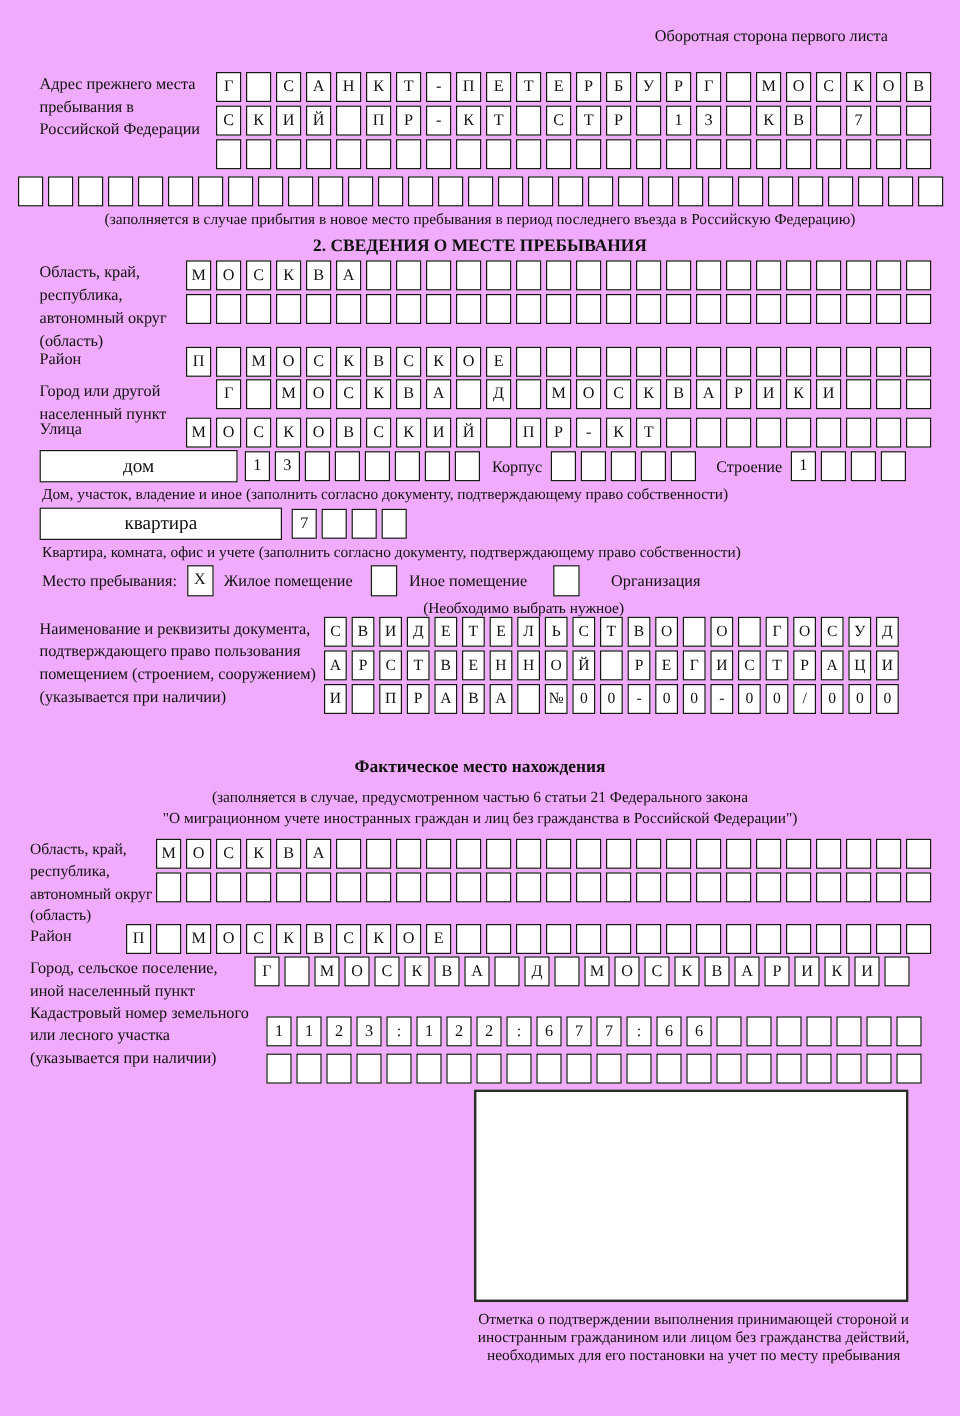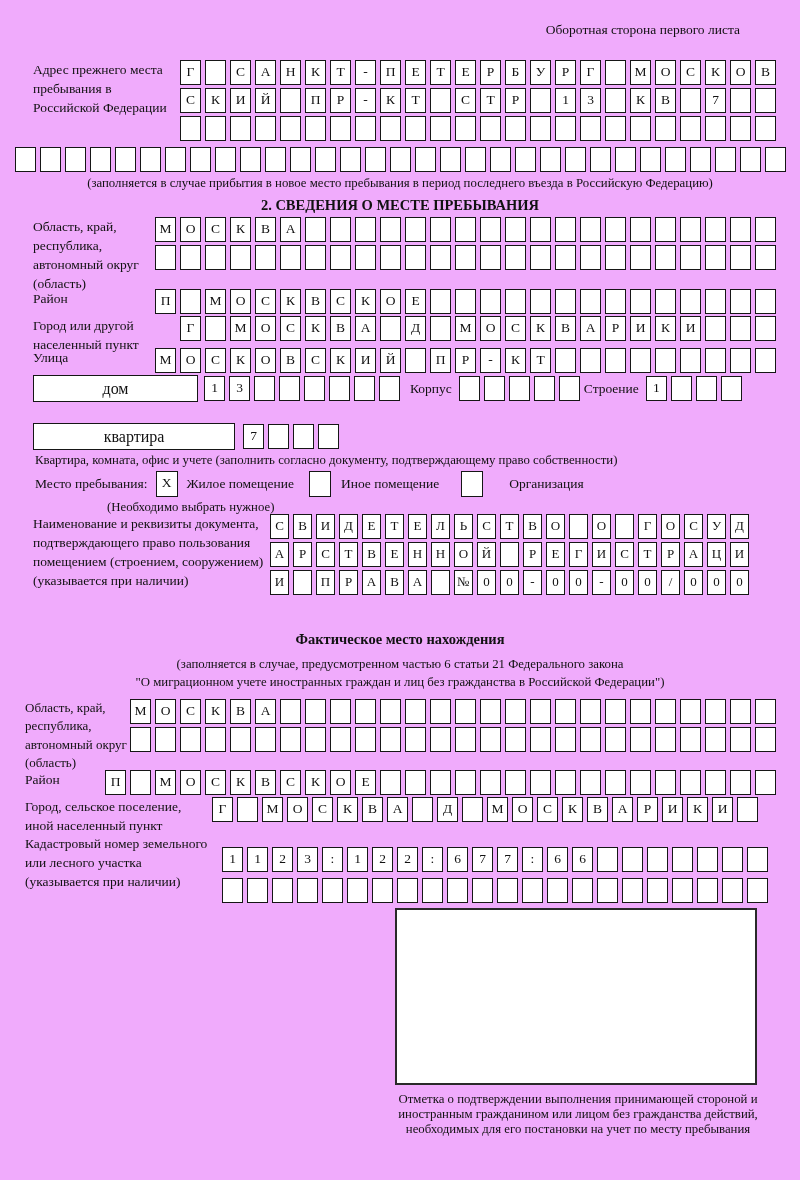--- a/index.html
+++ b/index.html
@@ -325,28 +325,29 @@
         <span class="cell"></span>
       </div>
     <div class="inlinelbl" style="margin:0 7px 0 10px;">Корпус</div>
     <div class="boxrow">
         <span class="cell"></span>
         <span class="cell"></span>
         <span class="cell"></span>
         <span class="cell"></span>
         <span class="cell"></span>
       </div>
-    <div class="inlinelbl" style="margin:0 7px 0 4px;">Строение</div>
+    <div class="inlinelbl" style="margin:0 7px 0 17px;">Строение</div>
     <div class="boxrow">
         <span class="cell">1</span>
         <span class="cell"></span>
         <span class="cell"></span>
         <span class="cell"></span>
       </div>
   </div>
+  <div class="abs note" style="top:405px;left:35px;">Дом, участок, владение и иное (заполнить согласно документу, подтверждающему право собственности)</div>
 
   <div class="abs" style="top:423px;left:33px;display:flex;align-items:center;">
     <div class="widebox" style="width:202px;">квартира</div>
     <div class="boxrow" style="margin-left:8px;">
         <span class="cell">7</span>
         <span class="cell"></span>
         <span class="cell"></span>
         <span class="cell"></span>
       </div>
   </div>
@@ -360,21 +361,21 @@
     <span style="margin-left:9px;">Жилое помещение</span>
     <span class="boxrow cb" style="margin-left:15px;">
         <span class="cell"></span>
       </span>
     <span style="margin-left:10px;">Иное помещение</span>
     <span class="boxrow cb" style="margin-left:22px;">
         <span class="cell"></span>
       </span>
     <span style="margin-left:26px;">Организация</span>
   </div>
-  <div class="abs note" style="top:500px;left:107px;width:400px;text-align:left;">(Необходимо выбрать нужное)</div>
+  <div class="abs note" style="top:500px;left:120px;width:400px;text-align:right;">(Необходимо выбрать нужное)</div>
 
   <div class="abs group" style="top:514px;left:33px;">
     <div class="lbl" style="width:237px;flex:0 0 auto;">Наименование и реквизиты документа, подтверждающего право пользования помещением (строением, сооружением) (указывается при наличии)</div>
     <div class="rows">
       <div class="boxrow sm">
           <span class="cell">С</span>
           <span class="cell">В</span>
           <span class="cell">И</span>
           <span class="cell">Д</span>
           <span class="cell">Е</span>

